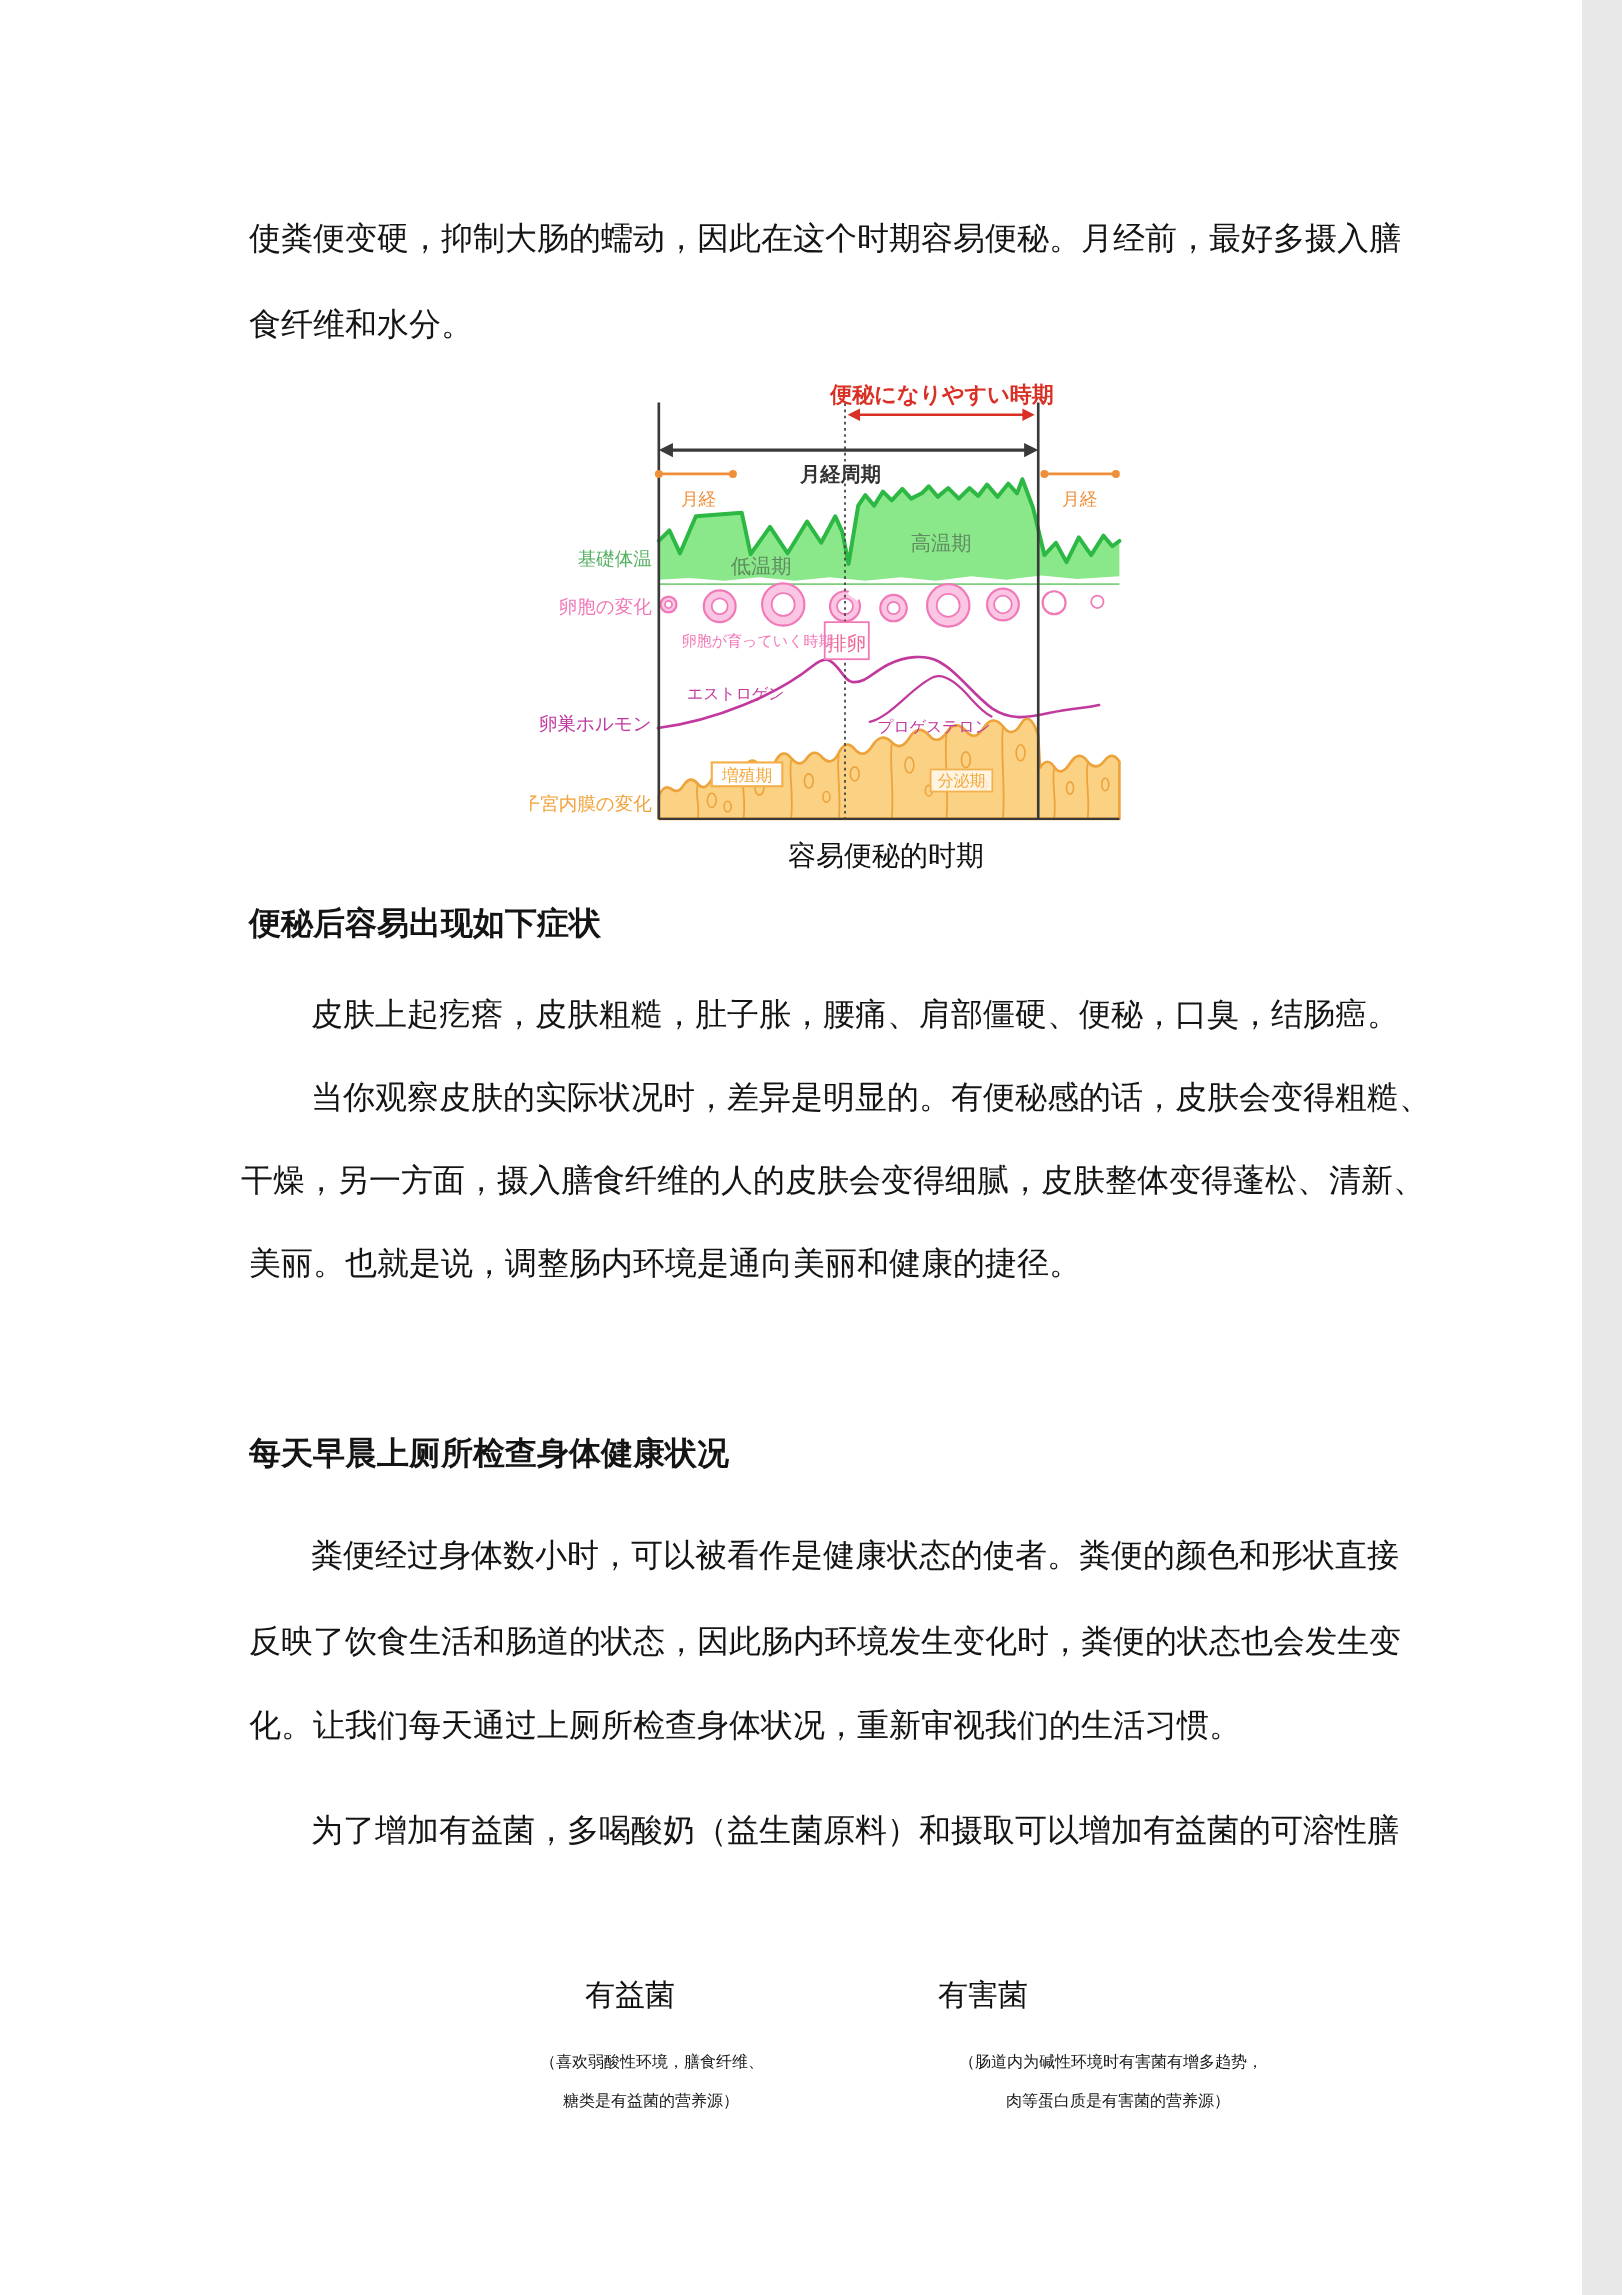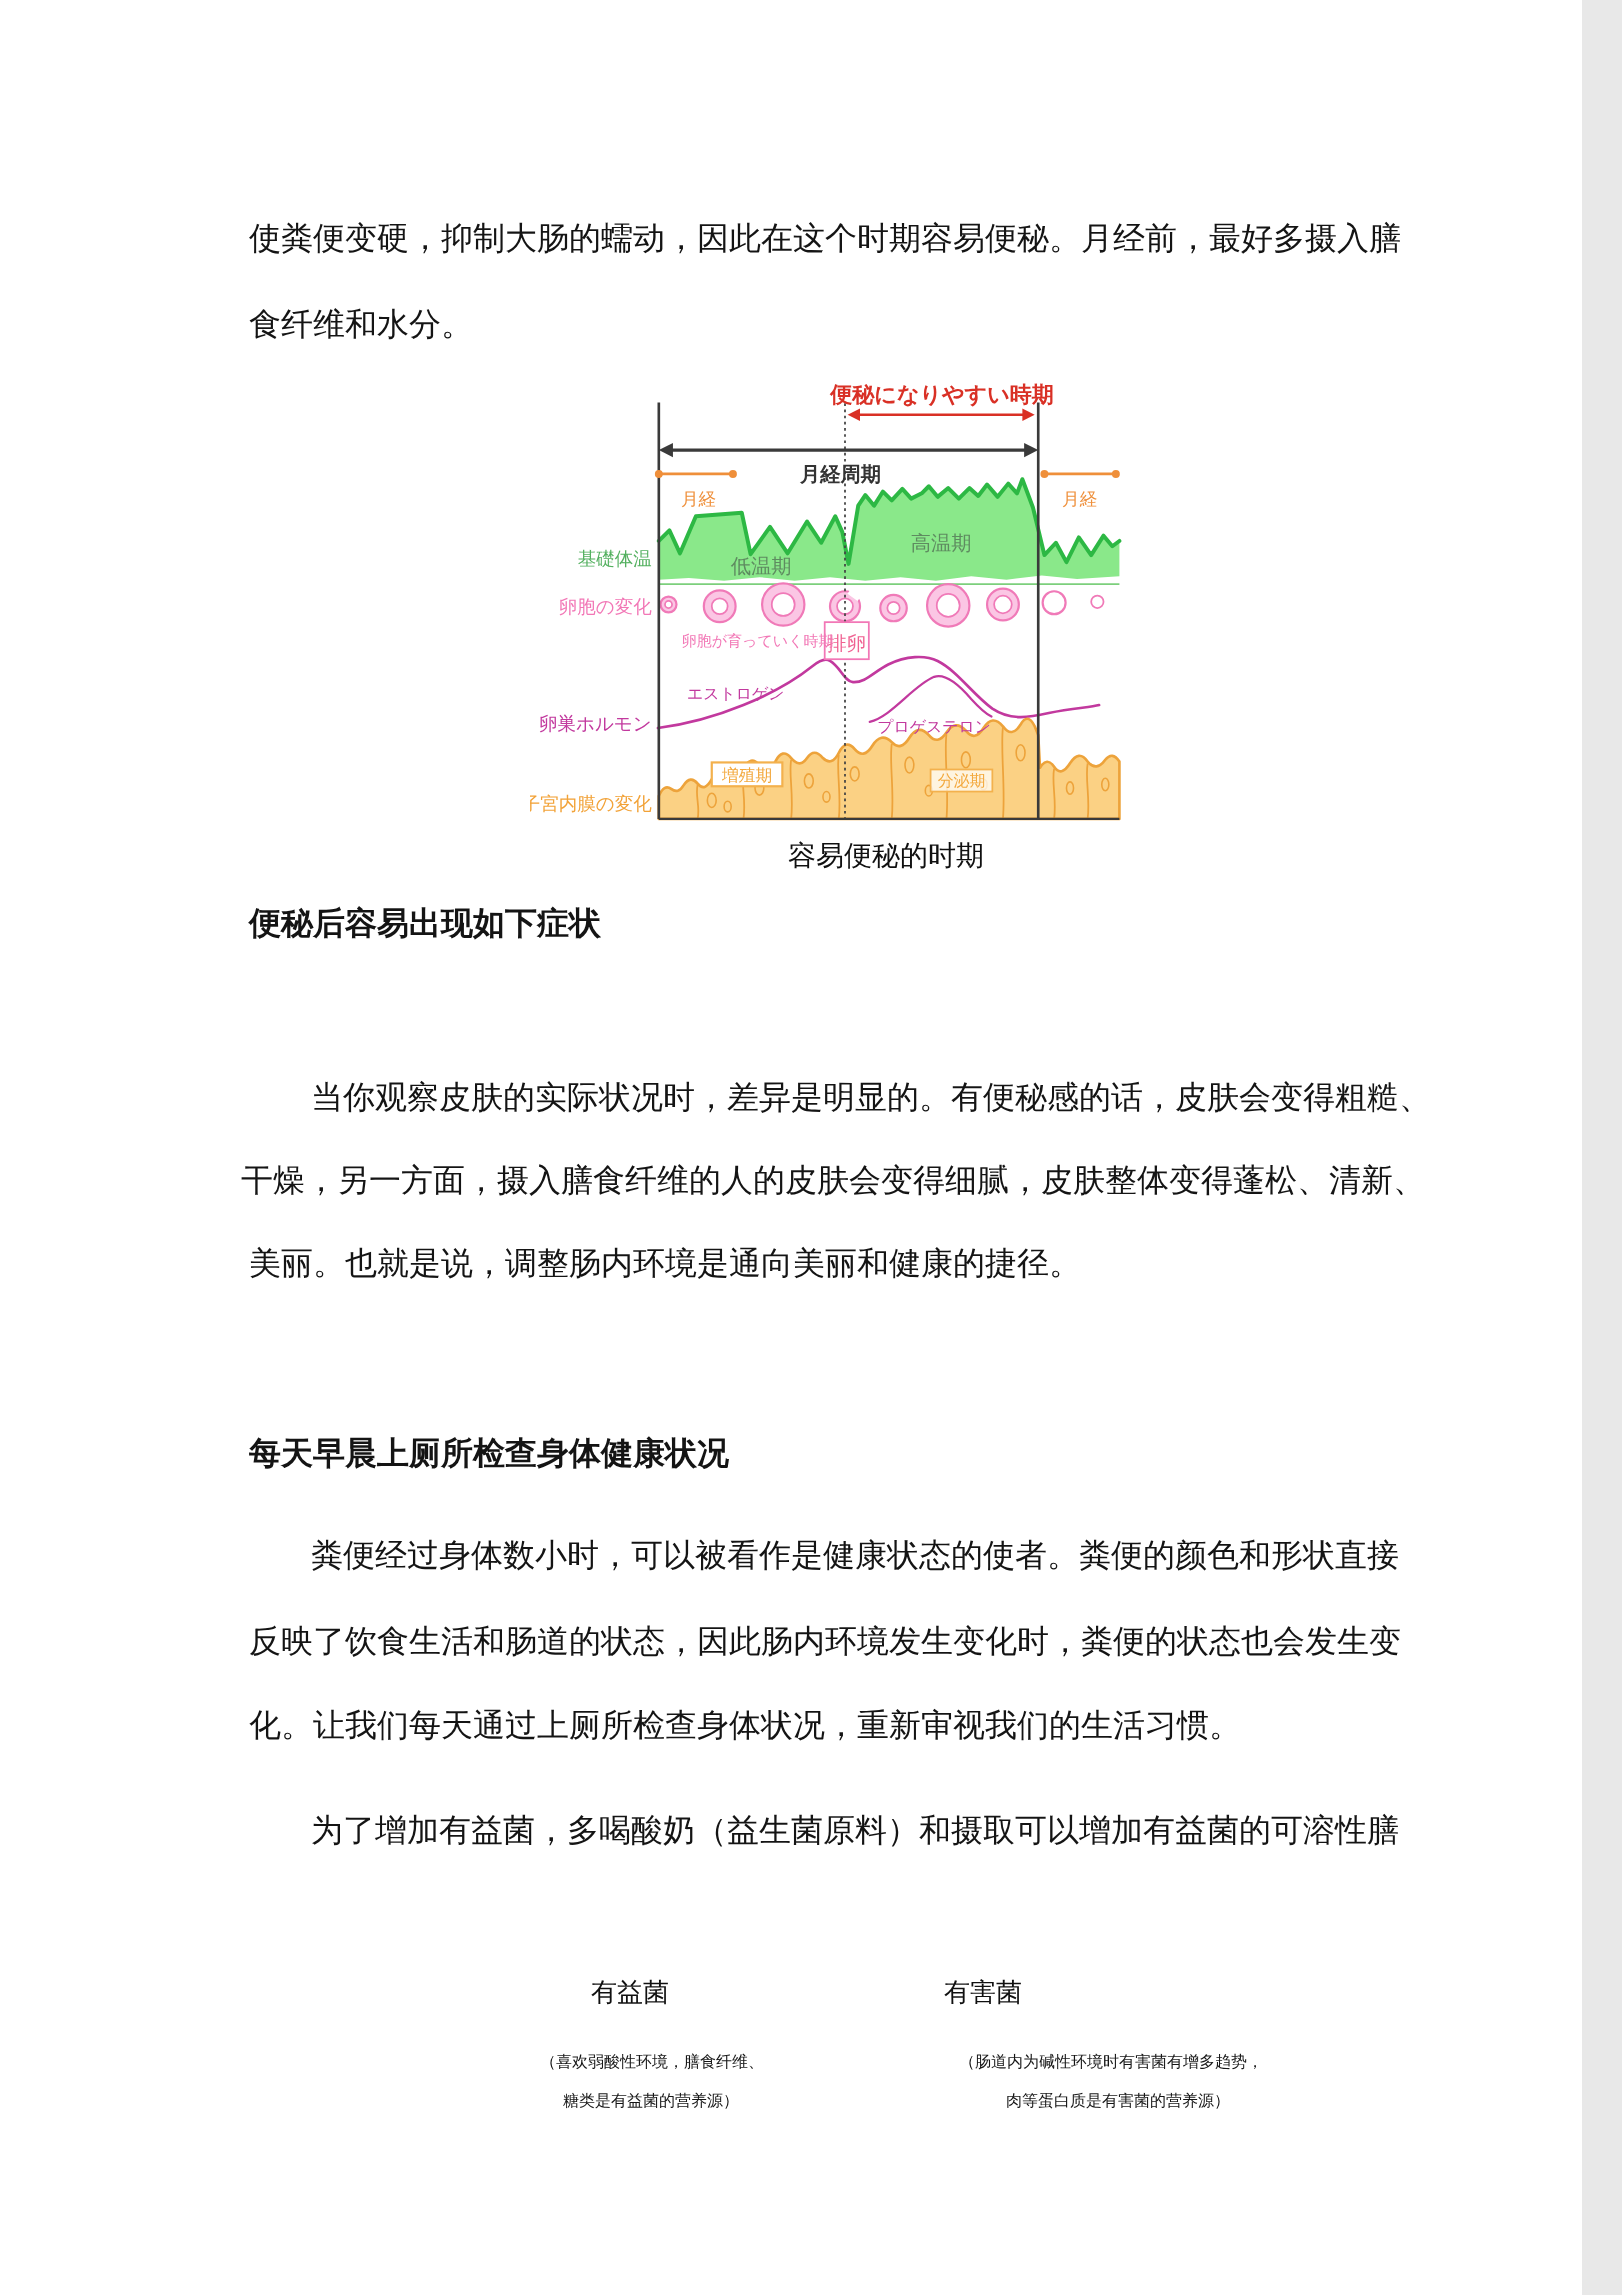--- a/index.html
+++ b/index.html
@@ -16,21 +16,21 @@
     font-size:32px;
     line-height:1.15;
     letter-spacing:0px;
     white-space:nowrap;
     color:#141414;
   }
   .bold{font-weight:bold;font-family:Liberation Mono, monospace;}
   .centered{transform:translateX(-50%);text-align:right;}
   .note{font-size:16px;color:#161616;}
   .caption{font-size:28px;color:#101010;}
-  .coltitle{font-size:26px;color:#101010;}
+  .coltitle{font-size:30px;color:#101010;}
   svg text{font-family:"Liberation Sans","DejaVu Sans",sans-serif;}
 </style>
 </head>
 <body>
 
 <div class="page">
 
   <div class="tline" style="left:249px;top:220px">使粪便变硬，抑制大肠的蠕动，因此在这个时期容易便秘。月经前，最好多摄入膳</div>
   <div class="tline" style="left:249px;top:306px">食纤维和水分。</div>
 
@@ -157,20 +157,21 @@
       <text x="178" y="377" font-size="18" fill="#c2399e">エストロゲン</text>
       <text x="138" y="412" font-size="21" text-anchor="end" fill="#c2399e">卵巣ホルモン</text>
       <text x="458" y="414" font-size="18" text-anchor="middle" fill="#c2399e">プロゲステロン</text>
       <text x="138" y="503" font-size="21" text-anchor="end" fill="#f2a237">子宮内膜の変化</text>
     </svg>
   </div>
 
   <div class="tline caption centered" style="left:886px;top:840px">容易便秘的时期</div>
 
   <div class="tline bold" style="left:249px;top:908px">便秘后容易出现如下症状</div>
+  <div class="tline" style="left:311px;top:996px">皮肤上起疙瘩，皮肤粗糙，肚子胀，腰痛、肩部僵硬、便秘，口臭，结肠癌。</div>
   <div class="tline" style="left:311px;top:1079px">当你观察皮肤的实际状况时，差异是明显的。有便秘感的话，皮肤会变得粗糙、</div>
   <div class="tline" style="left:241px;top:1162px">干燥，另一方面，摄入膳食纤维的人的皮肤会变得细腻，皮肤整体变得蓬松、清新、</div>
   <div class="tline" style="left:249px;top:1245px">美丽。也就是说，调整肠内环境是通向美丽和健康的捷径。</div>
 
   <div class="tline bold" style="left:249px;top:1438px">每天早晨上厕所检查身体健康状况</div>
   <div class="tline" style="left:311px;top:1537px">粪便经过身体数小时，可以被看作是健康状态的使者。粪便的颜色和形状直接</div>
   <div class="tline" style="left:249px;top:1623px">反映了饮食生活和肠道的状态，因此肠内环境发生变化时，粪便的状态也会发生变</div>
   <div class="tline" style="left:249px;top:1707px">化。让我们每天通过上厕所检查身体状况，重新审视我们的生活习惯。</div>
   <div class="tline" style="left:311px;top:1812px">为了增加有益菌，多喝酸奶（益生菌原料）和摄取可以增加有益菌的可溶性膳</div>
 

